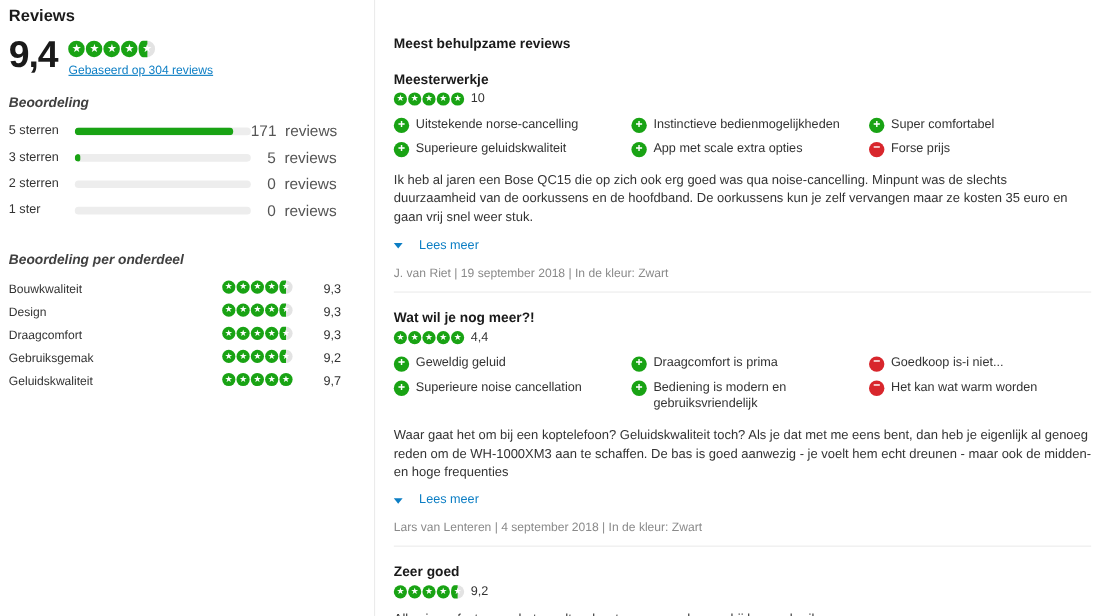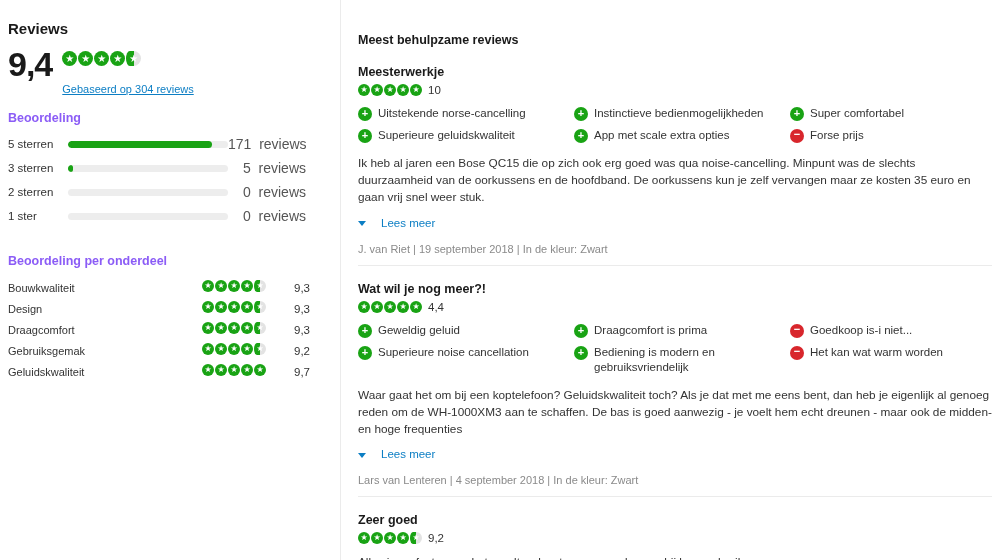--- a/index.html
+++ b/index.html
@@ -9,40 +9,41 @@
     background: #ffffff;
     font-family: "Liberation Sans", sans-serif;
     font-size: 12px;
     color: #333333;
     overflow: hidden;
   }
   .page { position: relative; width: 1000px; height: 560px; }
 
   
   .left-col {
-    position: absolute; left: 8px; top: 16px; width: 310px;
+    position: absolute; left: 8px; top: 2px; width: 310px;
   }
   .reviews-title {
     font-size: 15px; font-weight: bold; color: #1a1a1a;
     margin: 4px 0 10px 0;
   }
   .score-block { display: flex; align-items: flex-start; margin-bottom: 16px; }
   .big-score {
     font-size: 34px; font-weight: bold; color: #1a1a1a;
     line-height: 34px; letter-spacing: -1px;
   }
   .score-right { margin-left: 10px; padding-top: 4px; }
   .score-sub {
-    display: block; margin-top: 14px;
+    display: block; margin-top: 3px;
     font-size: 11px; color: #0c7ec4; text-decoration: underline;
     cursor: pointer;
   }
   .section-head {
-    font-size: 12.5px; font-weight: bold; color: #8b5cf6;
+    font-size: 12.5px; font-weight: bold; color: #404040;
     margin: 0 0 9px 0;
+    font-style: italic;
   }
 
   
   .dist-row {
     display: flex; align-items: center; height: 20px; margin-bottom: 4px;
   }
   .dist-label { width: 60px; font-size: 11.5px; color: #333; }
   .dist-bar {
     position: relative; width: 160px; height: 7px;
     background: #ededed; border-radius: 4px; overflow: hidden;

